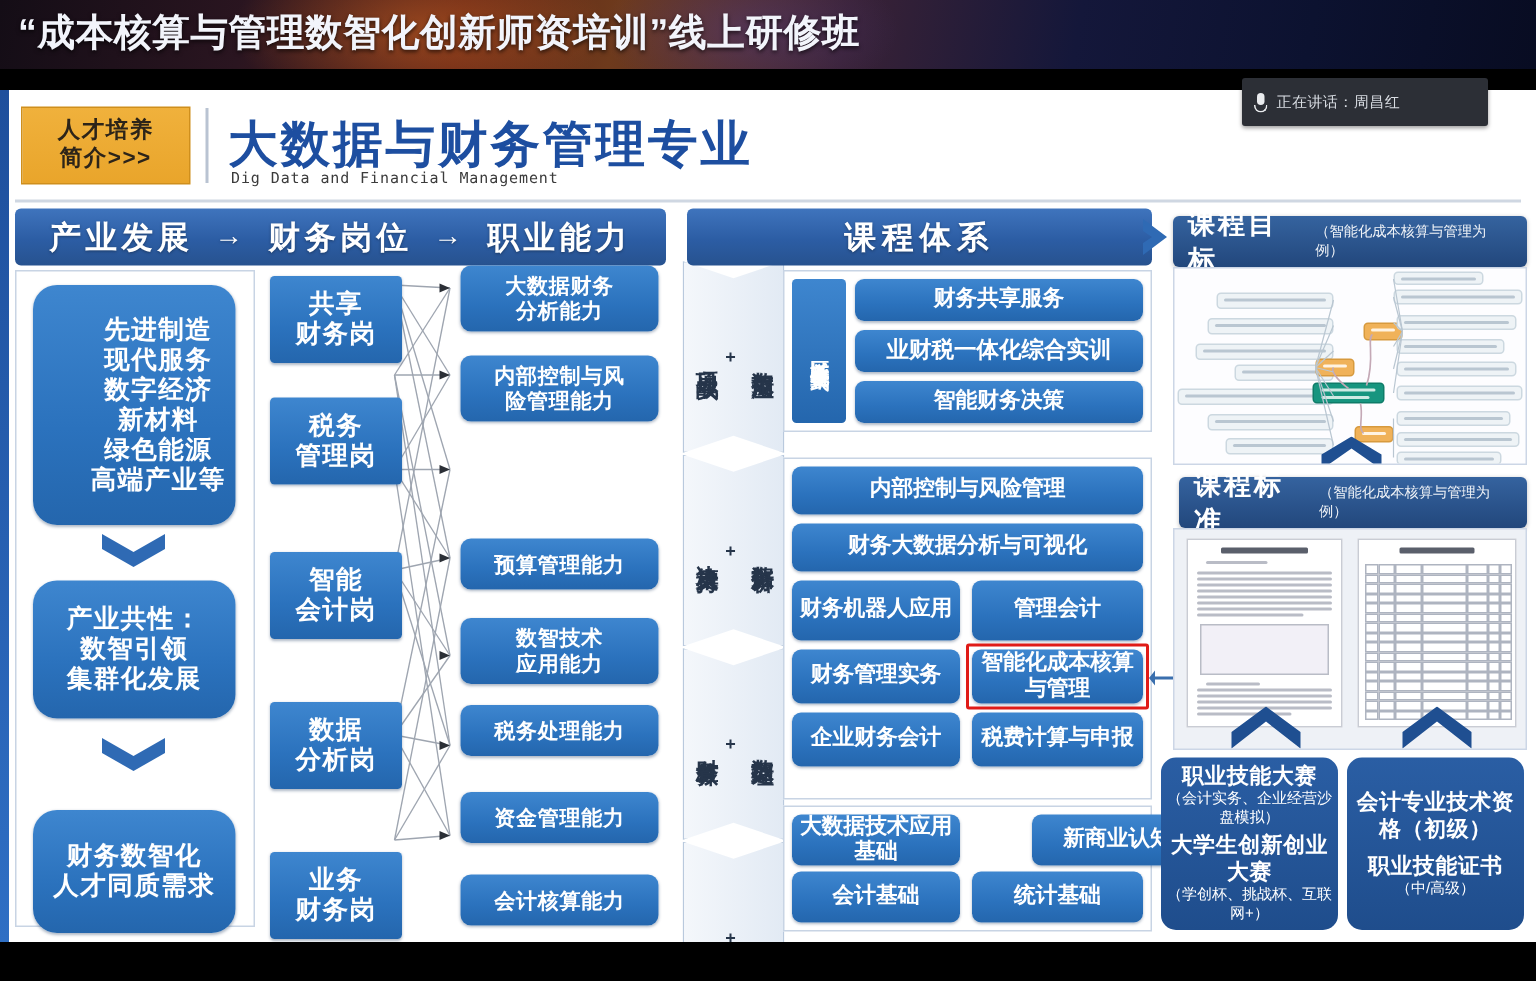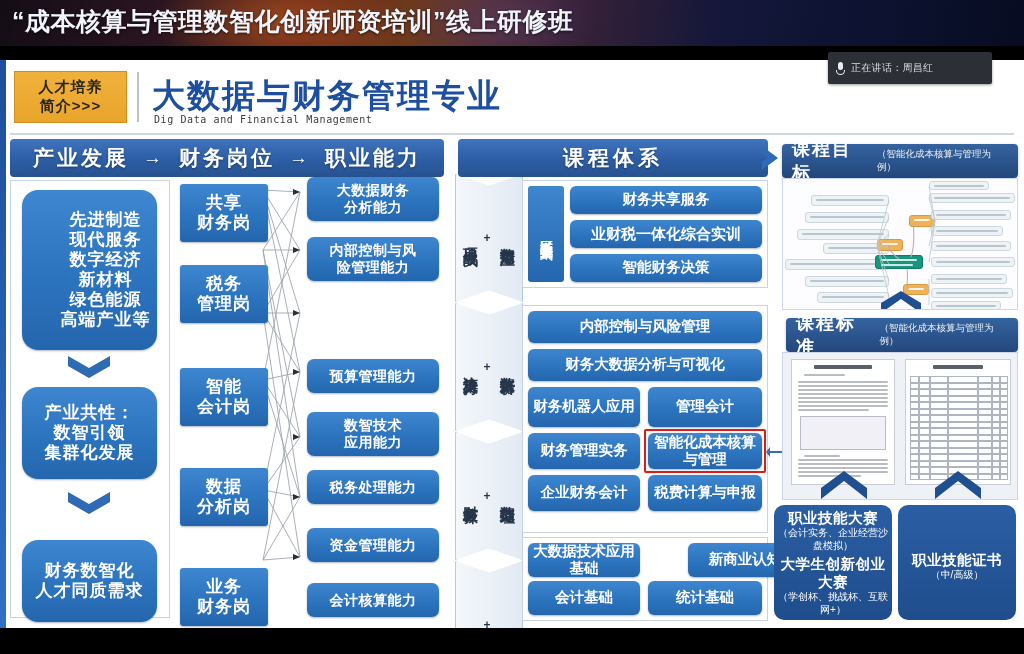--- a/index.html
+++ b/index.html
@@ -685,20 +685,21 @@
     </div>
 
     <div class="r-bot" style="left:774px; top:445px; width:118px; height:115px;">
       <div class="big">职业技能大赛</div>
       <div class="sm">（会计实务、企业经营沙盘模拟）</div>
       <div class="gap"></div>
       <div class="big">大学生创新创业大赛</div>
       <div class="sm">（学创杯、挑战杯、互联网+）</div>
     </div>
     <div class="r-bot" style="left:898px; top:445px; width:118px; height:115px;">
+      <div class="big">会计专业技术资格（初级）</div>
       <div class="gap"></div>
       <div class="big">职业技能证书</div>
       <div class="sm">（中/高级）</div>
     </div>
 
   </div>
 
   <div class="speak-pill">
     <span class="mic">
         <i></i>

